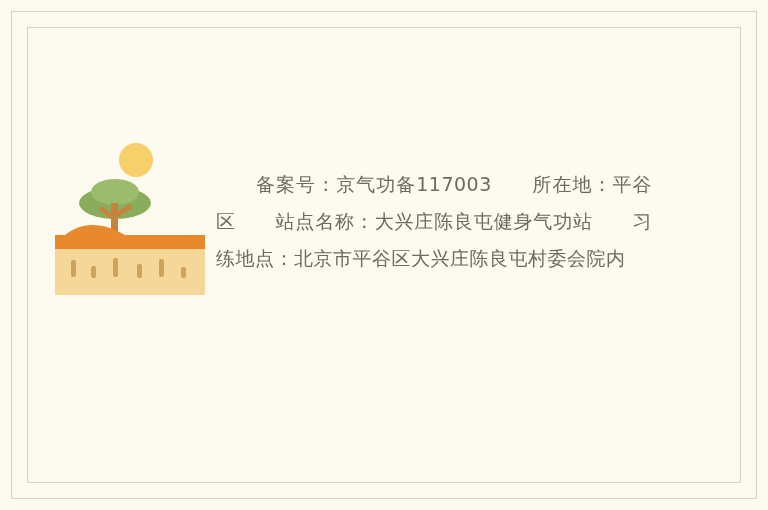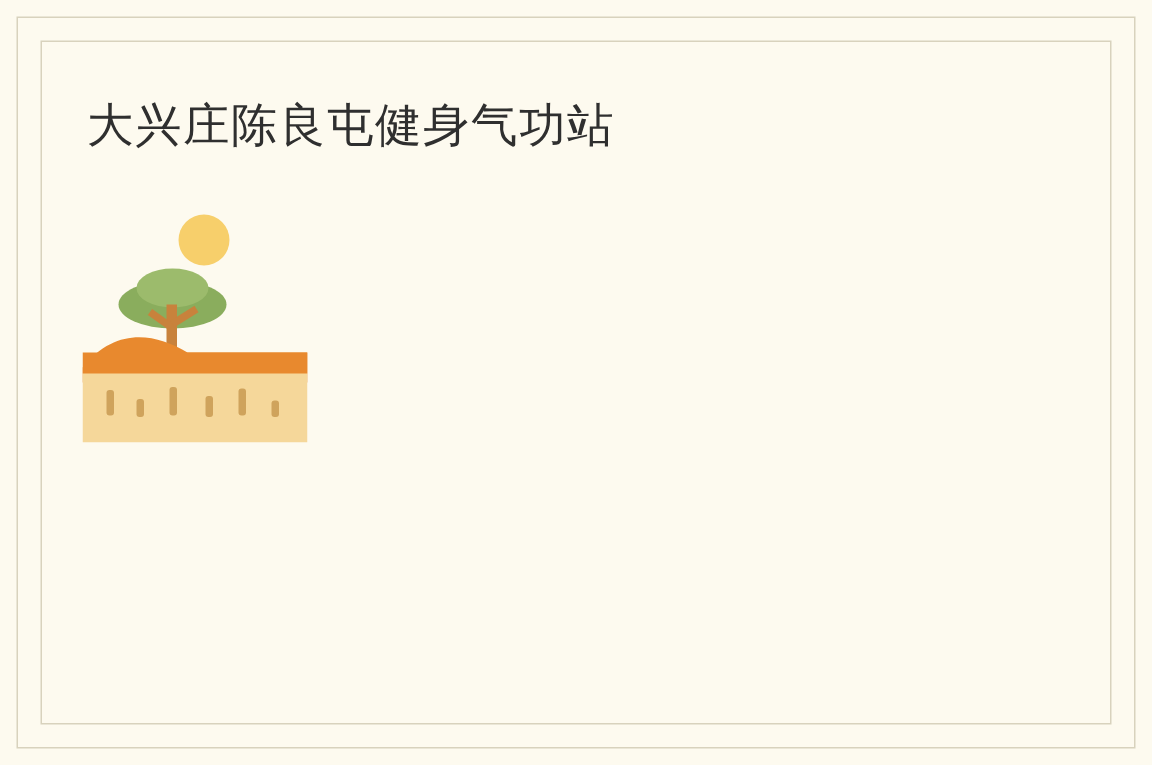--- a/index.html
+++ b/index.html
@@ -73,21 +73,20 @@
   }
 </style>
 </head>
 <body>
 
 <div class="card">
 
   <div class="outer-border"></div>
   <div class="inner-border"></div>
 
-  <div class="title">大兴庄陈良屯健身气功站</div>
 
   <div class="illustration">
     <svg width="150" height="155" viewBox="0 0 150 155" xmlns="http://www.w3.org/2000/svg">
 
       <circle cx="81" cy="20" r="17" fill="#f7cf6b"></circle>
 
       <ellipse cx="60" cy="63" rx="36" ry="16" fill="#8aad5d"></ellipse>
       <ellipse cx="60" cy="52" rx="24" ry="13" fill="#9cbb6c"></ellipse>
 
       <rect x="56" y="63" width="7" height="30" fill="#c8823c"></rect>
@@ -103,14 +102,15 @@
         <rect x="16" y="120" width="5" height="17" rx="2"></rect>
         <rect x="36" y="126" width="5" height="12" rx="2"></rect>
         <rect x="58" y="118" width="5" height="19" rx="2"></rect>
         <rect x="82" y="124" width="5" height="14" rx="2"></rect>
         <rect x="104" y="119" width="5" height="18" rx="2"></rect>
         <rect x="126" y="127" width="5" height="11" rx="2"></rect>
       </g>
     </svg>
   </div>
 
+  <div class="body-text">　　备案号：京气功备117003　　所在地：平谷区　　站点名称：大兴庄陈良屯健身气功站　　习练地点：北京市平谷区大兴庄陈良屯村委会院内</div>
 
 </div>
 
 </body></html>

